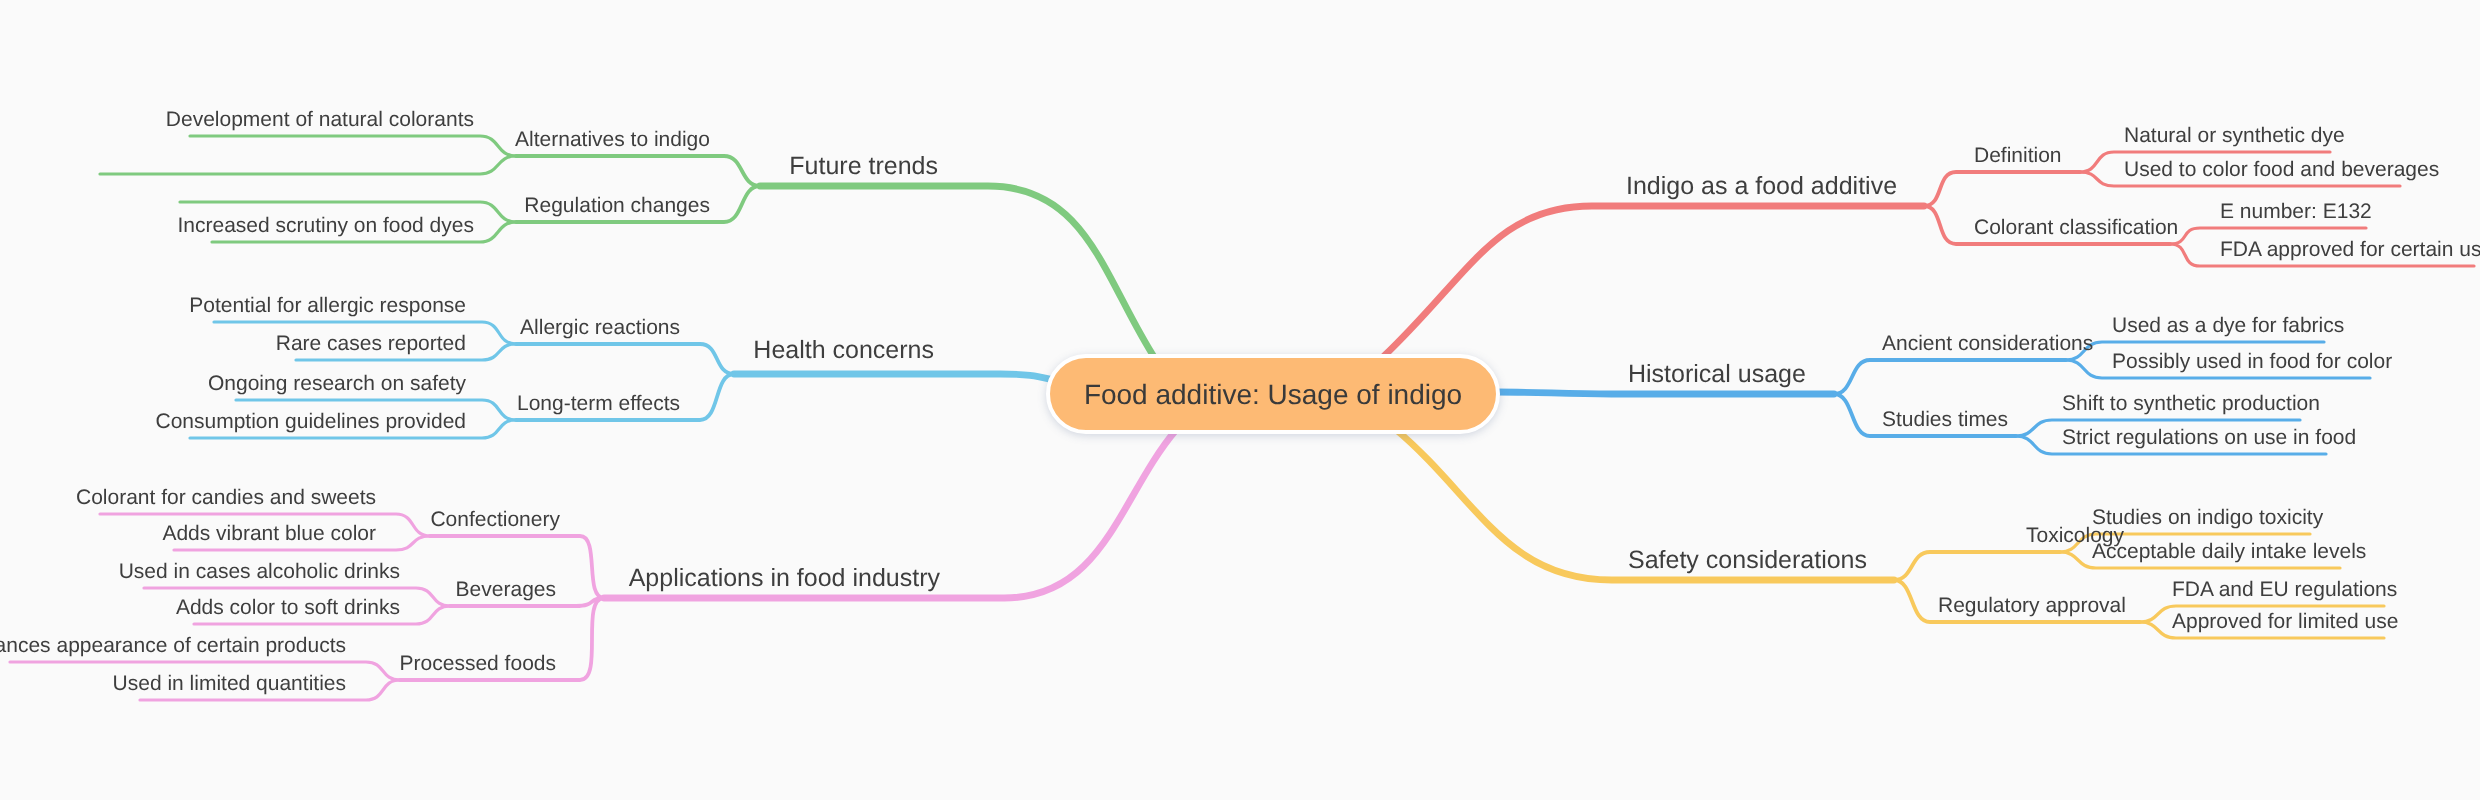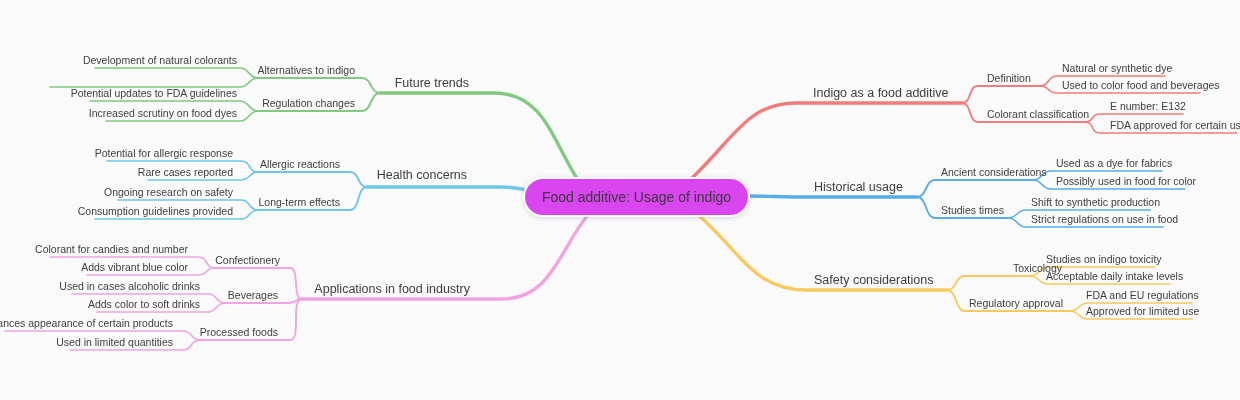--- a/index.html
+++ b/index.html
@@ -113,37 +113,36 @@
   <div class="lbl l3" style="left:1046px;top:253px">Studies on indigo toxicity</div>
   <div class="lbl l3" style="left:1046px;top:270px">Acceptable daily intake levels</div>
   <div class="lbl l2" style="left:969px;top:297px">Regulatory approval</div>
   <div class="lbl l3" style="left:1086px;top:289px">FDA and EU regulations</div>
   <div class="lbl l3" style="left:1086px;top:305px">Approved for limited use</div>
 
   <div class="lbl l1" style="right:771px;top:76px">Future trends</div>
   <div class="lbl l2" style="right:885px;top:64px">Alternatives to indigo</div>
   <div class="lbl l3" style="right:1003px;top:54px">Development of natural colorants</div>
   <div class="lbl l2" style="right:885px;top:97px">Regulation changes</div>
-  <div class="lbl l3" style="right:1003px;top:87px">Potential updates to FDA guidelines</div>
   <div class="lbl l3" style="right:1003px;top:107px">Increased scrutiny on food dyes</div>
 
   <div class="lbl l1" style="right:773px;top:168px">Health concerns</div>
   <div class="lbl l2" style="right:900px;top:158px">Allergic reactions</div>
   <div class="lbl l3" style="right:1007px;top:147px">Potential for allergic response</div>
   <div class="lbl l3" style="right:1007px;top:166px">Rare cases reported</div>
   <div class="lbl l2" style="right:900px;top:196px">Long-term effects</div>
   <div class="lbl l3" style="right:1007px;top:186px">Ongoing research on safety</div>
   <div class="lbl l3" style="right:1007px;top:205px">Consumption guidelines provided</div>
 
   <div class="lbl l1" style="right:770px;top:282px">Applications in food industry</div>
   <div class="lbl l2" style="right:960px;top:254px">Confectionery</div>
-  <div class="lbl l3" style="right:1052px;top:243px">Colorant for candies and number</div>
+  <div class="lbl l3" style="right:1052px;top:243px">Colorant for candies and sweets</div>
   <div class="lbl l3" style="right:1052px;top:261px">Adds vibrant blue color</div>
   <div class="lbl l2" style="right:962px;top:289px">Beverages</div>
   <div class="lbl l3" style="right:1040px;top:280px">Used in cases alcoholic drinks</div>
   <div class="lbl l3" style="right:1040px;top:298px">Adds color to soft drinks</div>
   <div class="lbl l2" style="right:962px;top:326px">Processed foods</div>
   <div class="lbl l3" style="right:1067px;top:317px">Enhances appearance of certain products</div>
   <div class="lbl l3" style="right:1067px;top:336px">Used in limited quantities</div>
 
-  <div class="root-node" style="background-color: #d946ef;">Food additive: Usage of indigo</div>
+  <div class="root-node" style="background-color: #fdba74;">Food additive: Usage of indigo</div>
 
 </div>
 
 </body></html>

